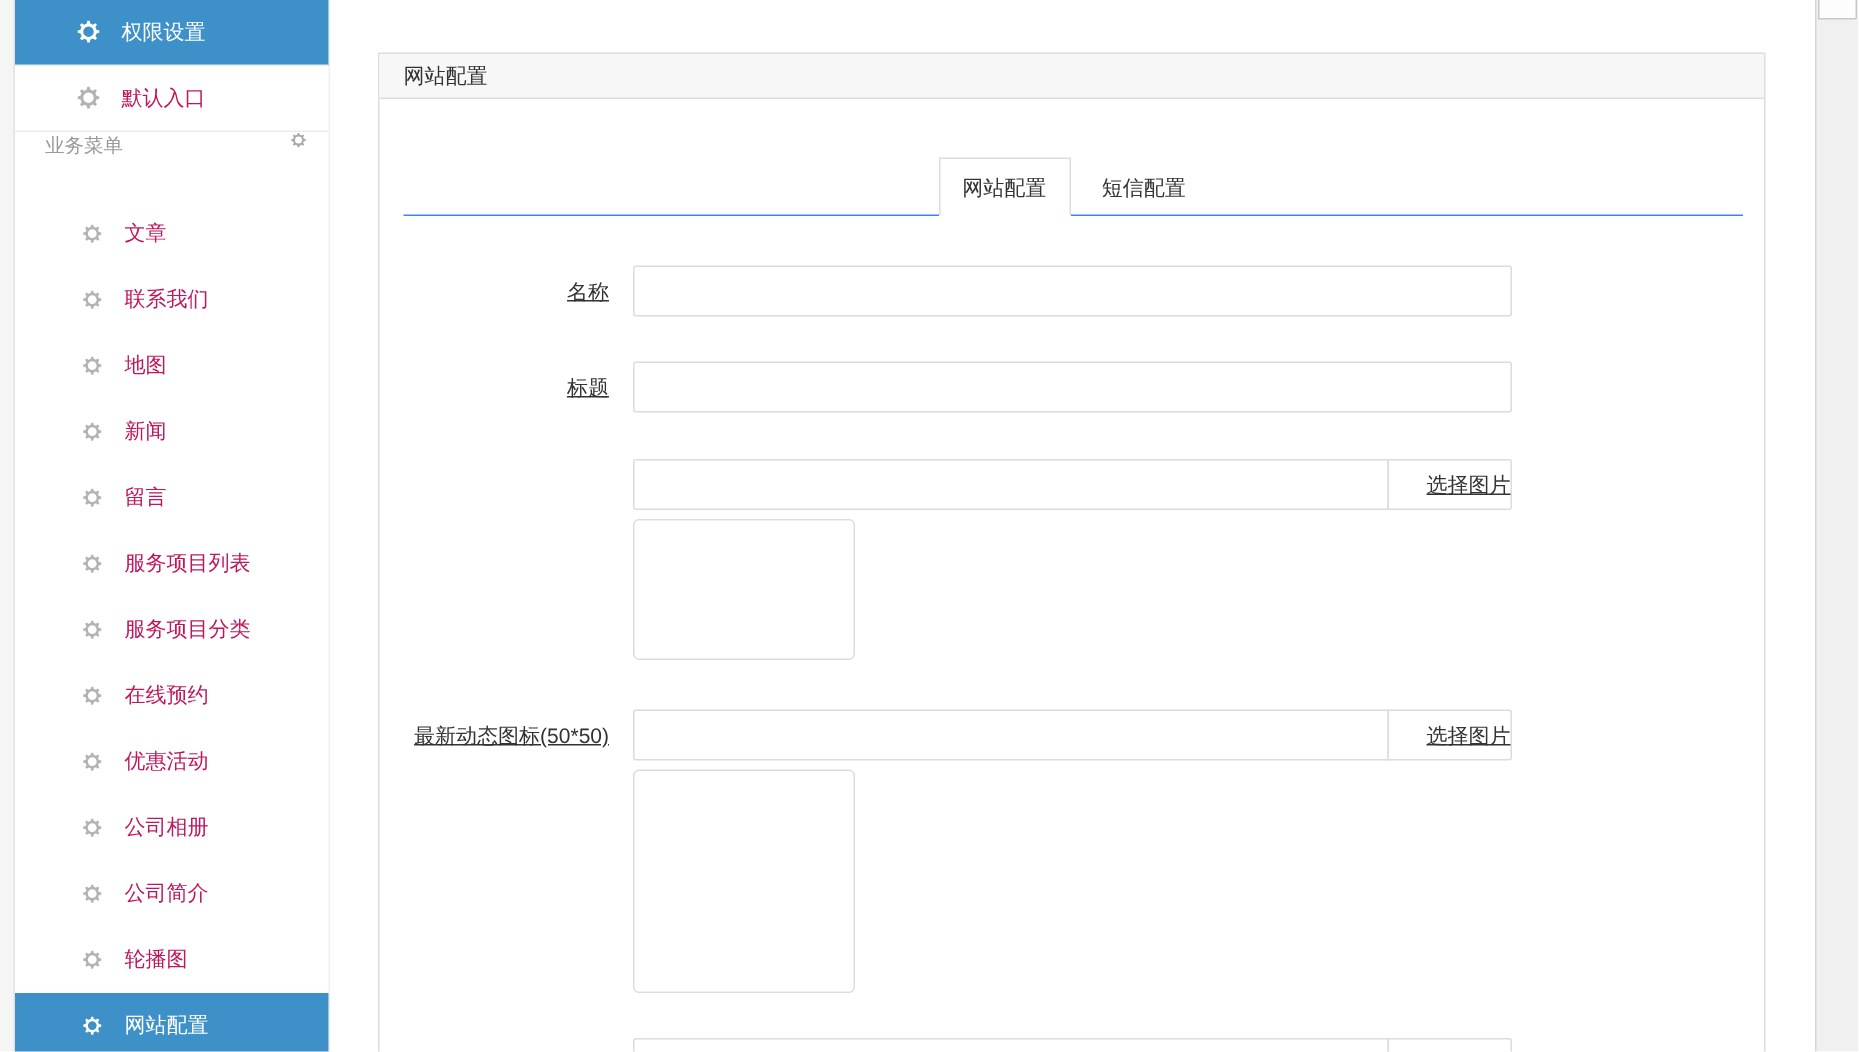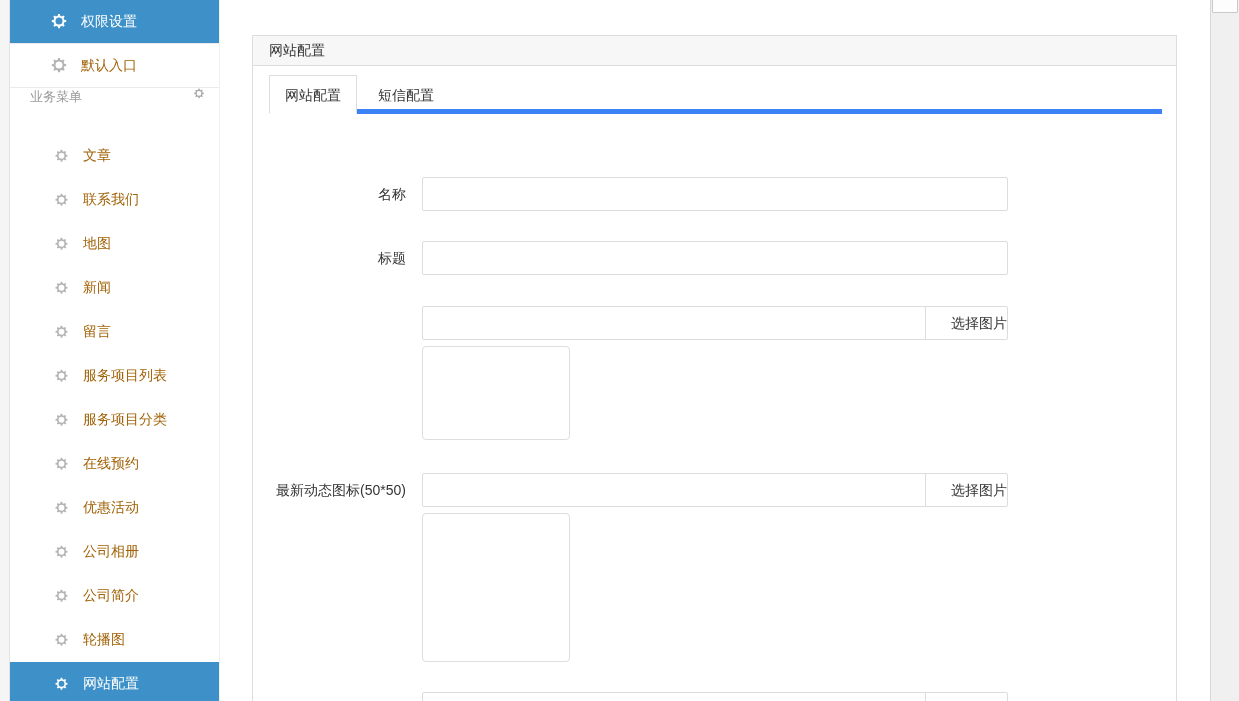--- a/index.html
+++ b/index.html
@@ -21,21 +21,21 @@
     position:absolute; left:1px; top:-2px; width:26px; height:15px;
     background:#fdfdfd; border:1px solid #c9c9c9; border-radius:1px;
   }
   
   .sidebar {
     position:absolute; left:10px; top:0; width:210px; height:701px;
     background:#fff; border-right:1px solid #efefef;
   }
   .side-item {
     height:44px; display:flex; align-items:center;
-    padding-left:40px; cursor:pointer; color:#a16207;
+    padding-left:40px; cursor:pointer; color:#be185d;
   }
   .side-item .gear { width:18px; height:18px; color:#b3b3b3; margin-right:13px; flex:none; }
   .side-item.bordered { border-bottom:1px solid #ebebeb; }
   .side-item.active { background:#3e91c8; color:#fff; }
   .side-item.active .gear { color:#fff; }
   .side-section {
     height:46px; display:flex; align-items:flex-start; justify-content:space-between;
     padding:0 14px 0 20px; color:#9a9a9a; font-size:13px;
     border-bottom:0; 
   }
@@ -47,35 +47,36 @@
   .panel {
     position:absolute; left:252px; top:35px; width:925px; height:680px;
     background:#fff; border:1px solid #ddd;
   }
   .panel-header {
     height:30px; line-height:29px; background:#f7f7f7;
     border-bottom:1px solid #ddd; padding-left:16px;
     font-size:14px; color:#333; font-weight:500;
   }
   .tabs {
-    position:absolute; left:16px; right:14px; top:39px; height:39px;
-    border-bottom:5px solid #3b82f6;
+    position:absolute; left:16px; right:14px; top:69px; height:39px;
+    border-bottom:1px solid #3b82f6;
+    text-align:center;
   }
   .tab {
     display:inline-block; height:39px; line-height:38px; padding:0 15px;
     margin-bottom:-1px; cursor:pointer; color:#333; font-size:14px;
     position:relative; top:0;
   }
   .tab.active {
     background:#fff; border:1px solid #ddd; border-bottom:1px solid #fff;
   }
   .tab.inactive { margin-left:2px; }
   
   .form-layer { position:absolute; left:0; top:0; width:1239px; height:701px; pointer-events:none; }
-  .form-layer > * { pointer-events:auto; }
+  .form-layer > * { pointer-events:auto;text-decoration:underline; }
   .f-label {
     position:absolute; left:252px; width:154px; height:34px; line-height:34px;
     text-align:right; color:#333; font-size:14px;
   }
   .f-input {
     position:absolute; height:34px; background:#fff;
     border:1px solid #dcdcdc; border-radius:2px;
     font-family:inherit; font-size:14px; color:#555; padding:0 8px; outline:none;
   }
   .f-input.wide  { left:422px; width:586px; }

